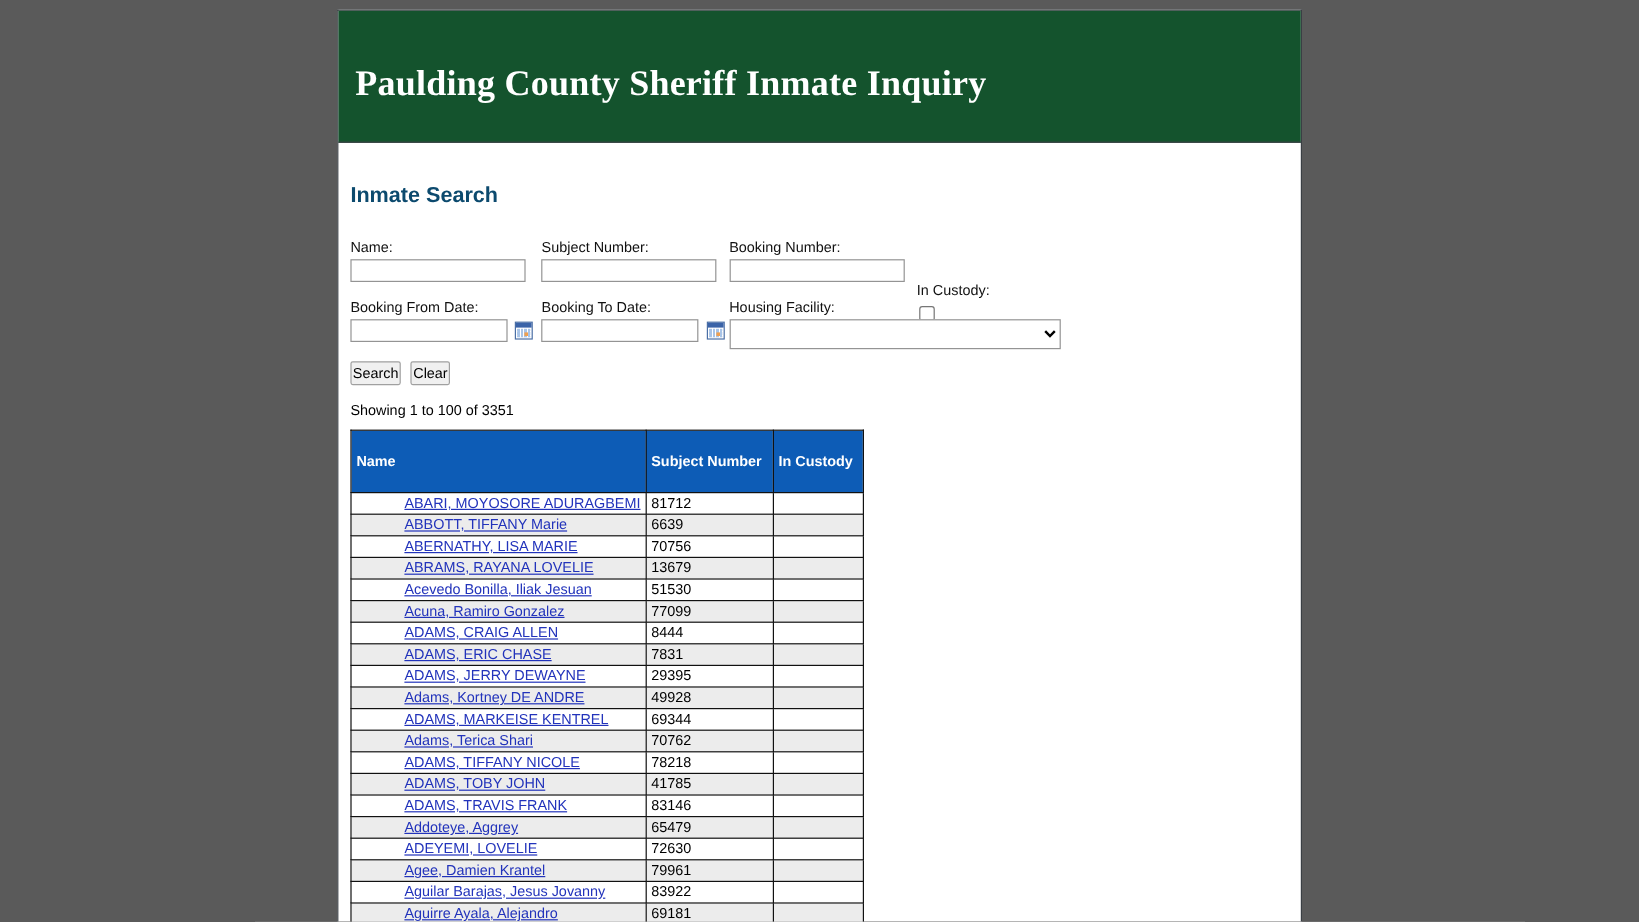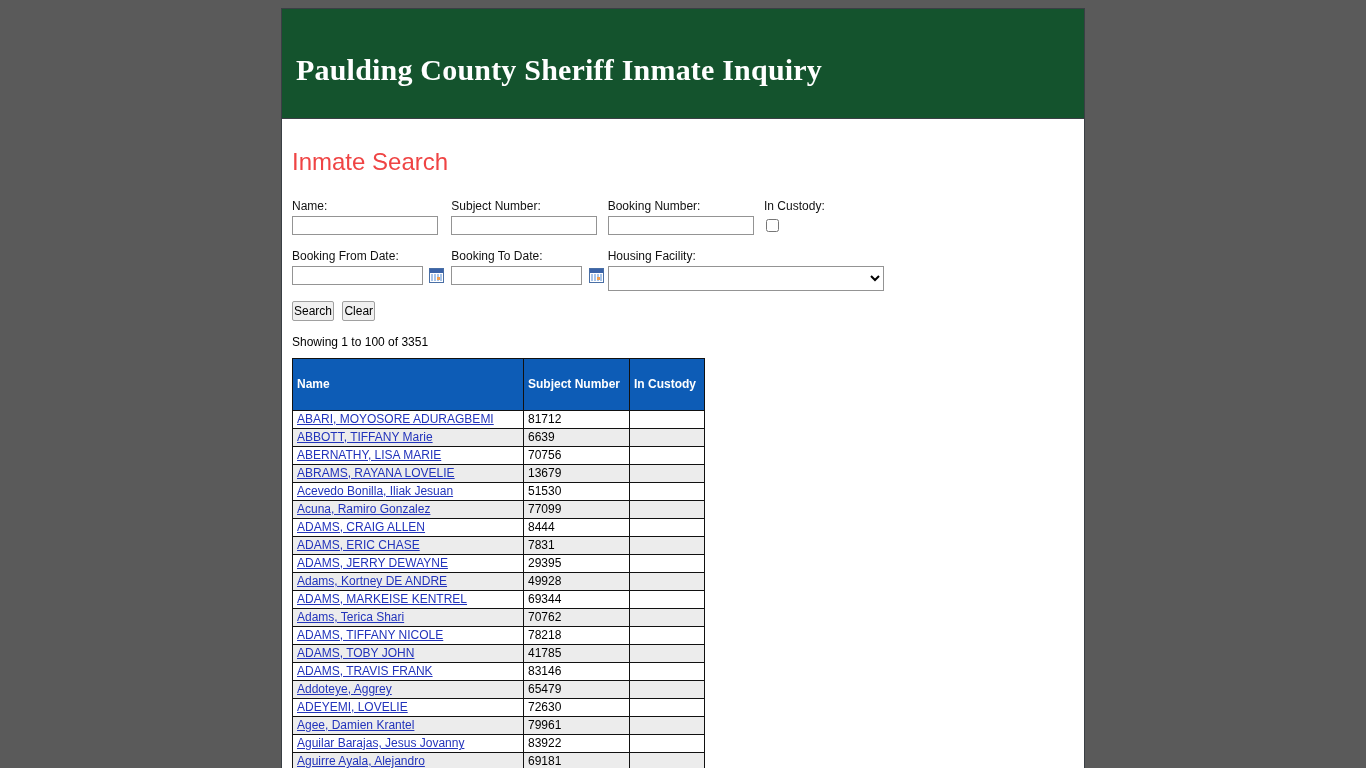--- a/index.html
+++ b/index.html
@@ -47,24 +47,24 @@
     letter-spacing: 0.2px;
     white-space: nowrap;
   }
   .content {
     padding: 0 10px 0 10px;
   }
   .page-heading {
     margin: 0;
     padding: 28px 0 0 0;
     font-family: "Liberation Sans", sans-serif;
-    font-weight: normal;
-    font-size: 24px;
+    font-weight: bold;
+    font-size: 18px;
     line-height: 30px;
-    color: #ef4444;
+    color: #0c4a6e;
   }
 
   
   .search-form {
     margin-top: 22px;
     font-size: 12px;
     color: #000;
   }
   .form-row {
     display: block;
@@ -91,21 +91,21 @@
     background: #ffffff;
     font-size: 12px;
     font-family: "Liberation Sans", sans-serif;
     padding: 0 2px;
     box-sizing: content-box;
     outline: none;
   }
   .f-name      { width: 156px; }
   .f-subject   { width: 153px; }
   .f-booking   { width: 153px; }
-  .f-custody   { width: 120px; }
+  .f-custody   { width: 120px; margin-top: 36px; }
   .f-from      { width: 156px; }
   .f-to        { width: 153px; }
   .f-housing   { width: 280px; }
 
   .date-wrap { display: inline-block; white-space: nowrap; }
   .date-input { width: 125px; }
   .cal-icon {
     display: inline-block;
     vertical-align: top;
     width: 15px;
@@ -206,20 +206,21 @@
   }
   .results-table tbody tr:nth-child(even) td { background: #ececec; }
   .results-table tbody tr:nth-child(odd)  td { background: #ffffff; }
   .col-name     { width: 222px; }
   .col-subject  { width:  97px; }
   .col-custody  { width:  66px; }
   .results-table td a {
     color: #2233bb;
     text-decoration: underline;
     font-size: 12px;
+    margin-left: 40px;
   }
 </style>
 </head>
 <body>
 
 <div id="page">
   <div class="container">
 
     <div class="banner">
       <div class="banner-title">Paulding County Sheriff Inmate Inquiry</div>

